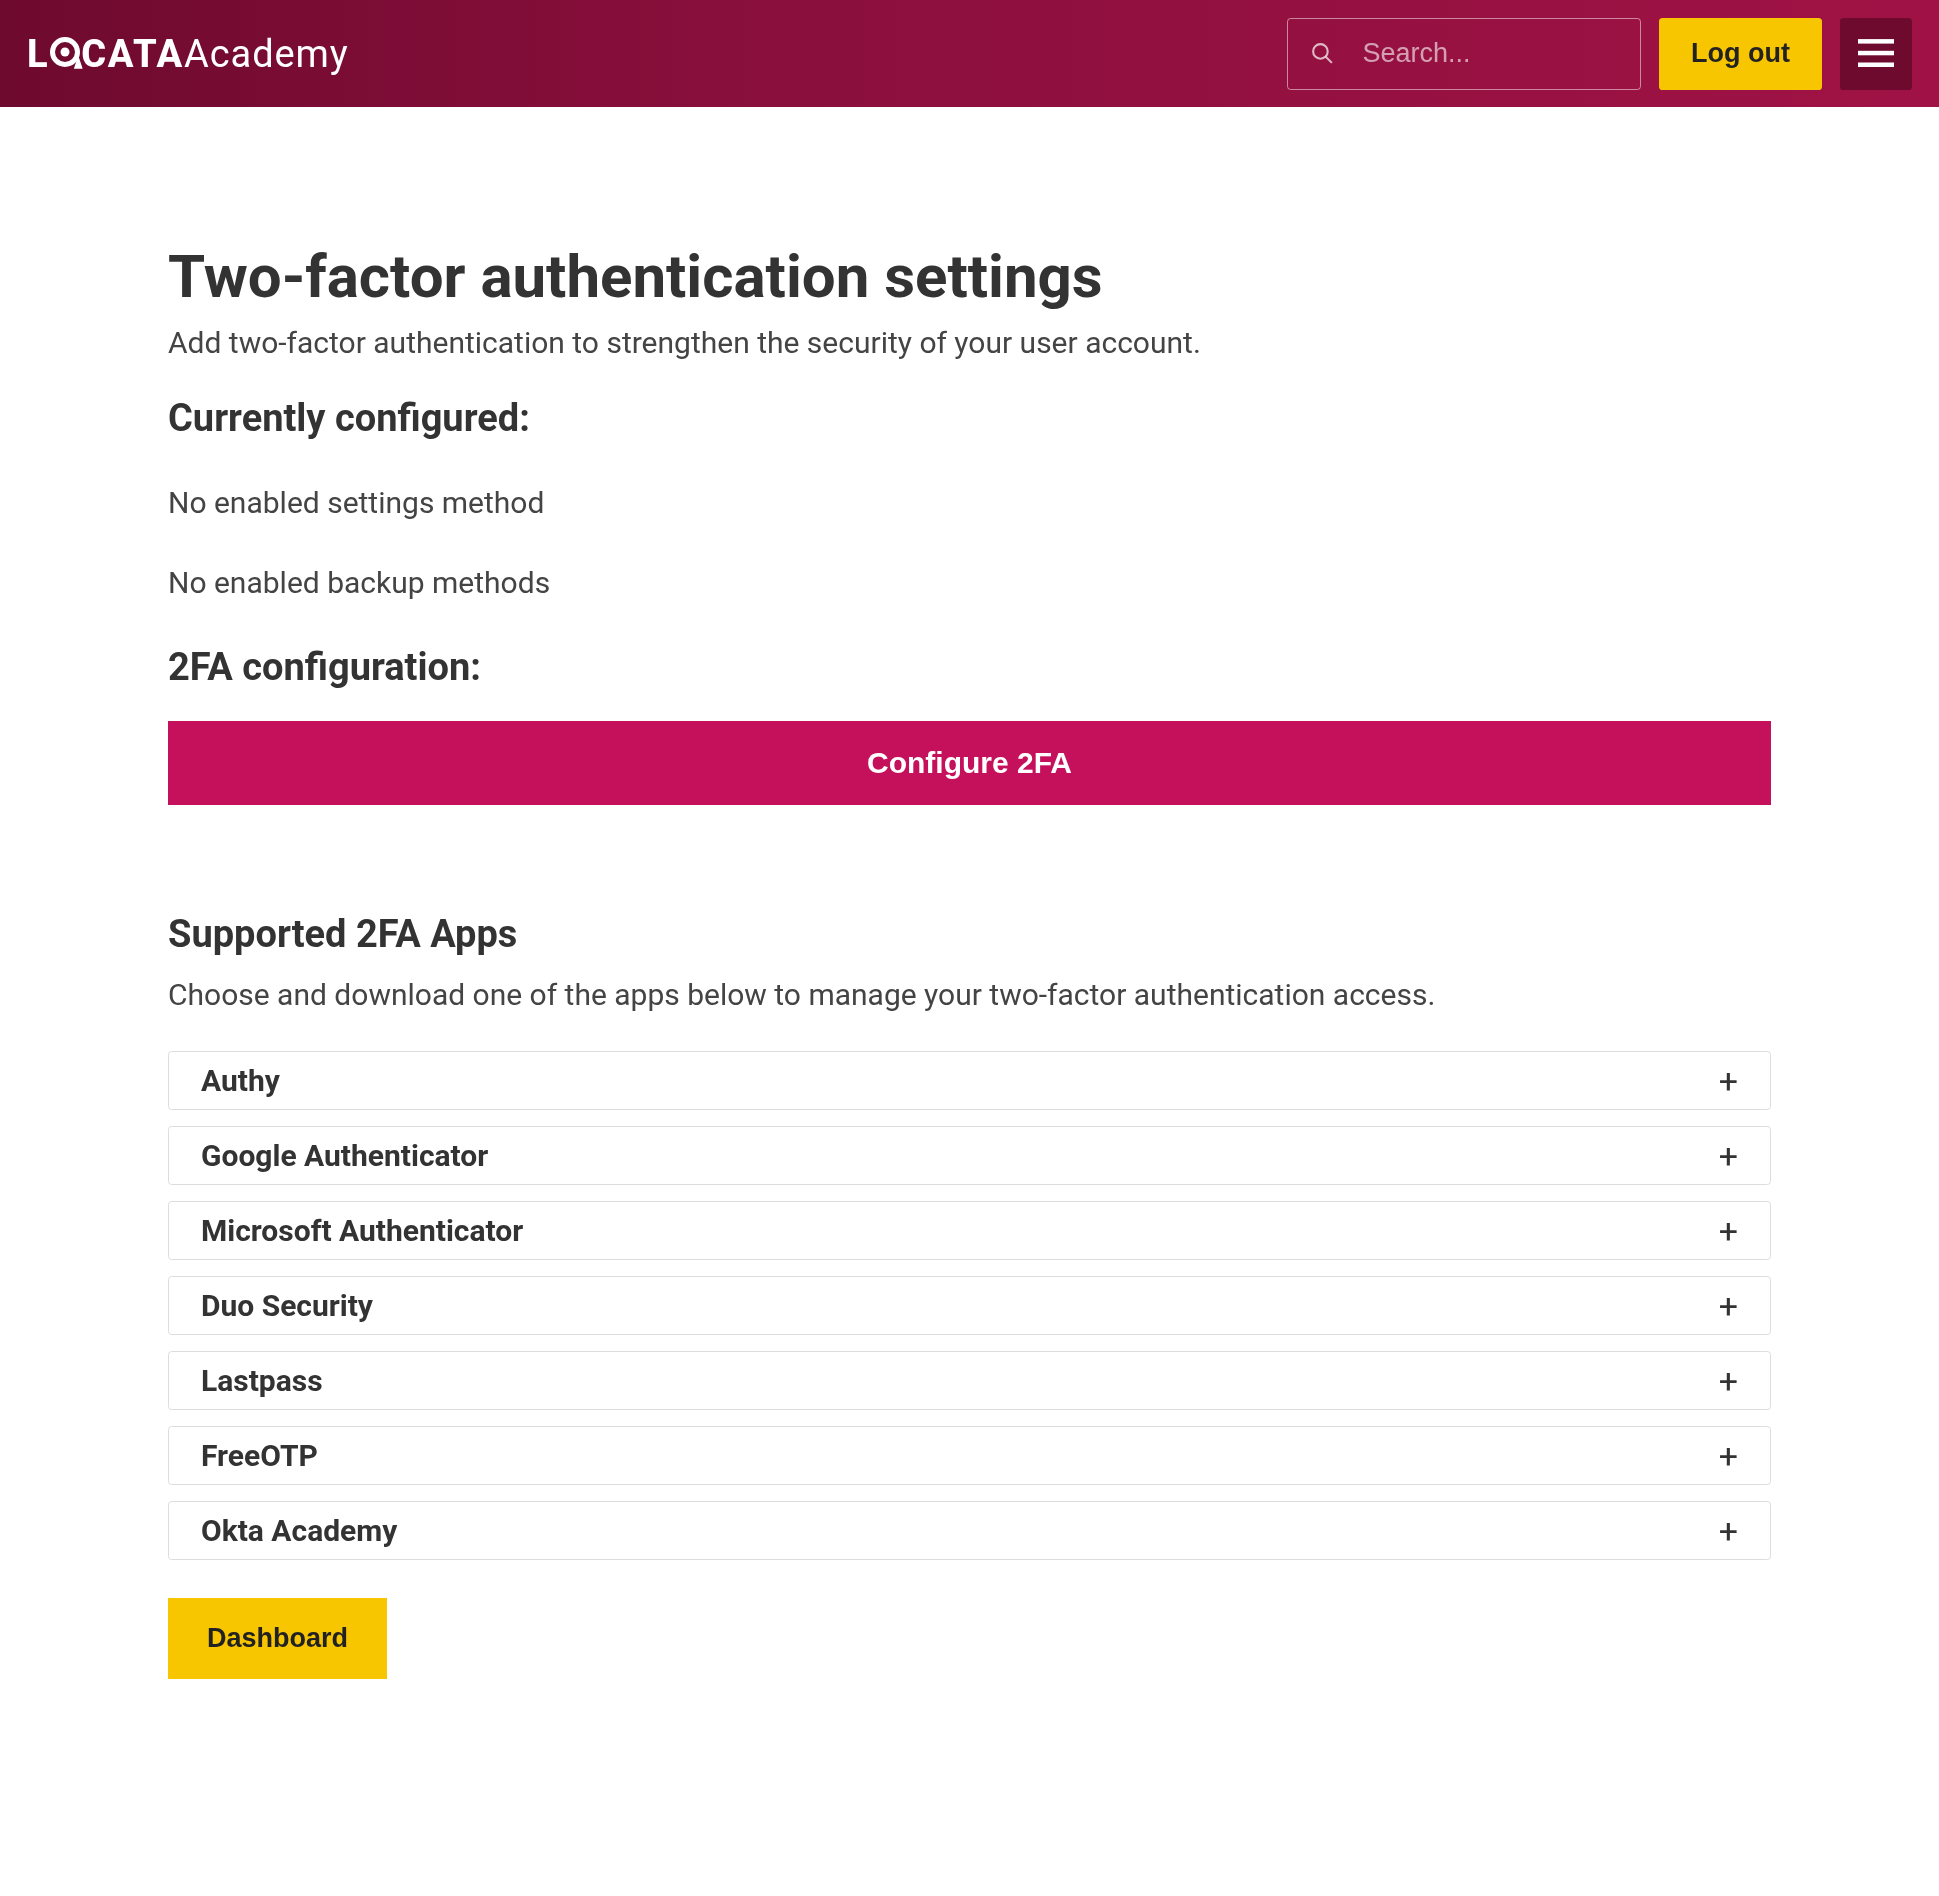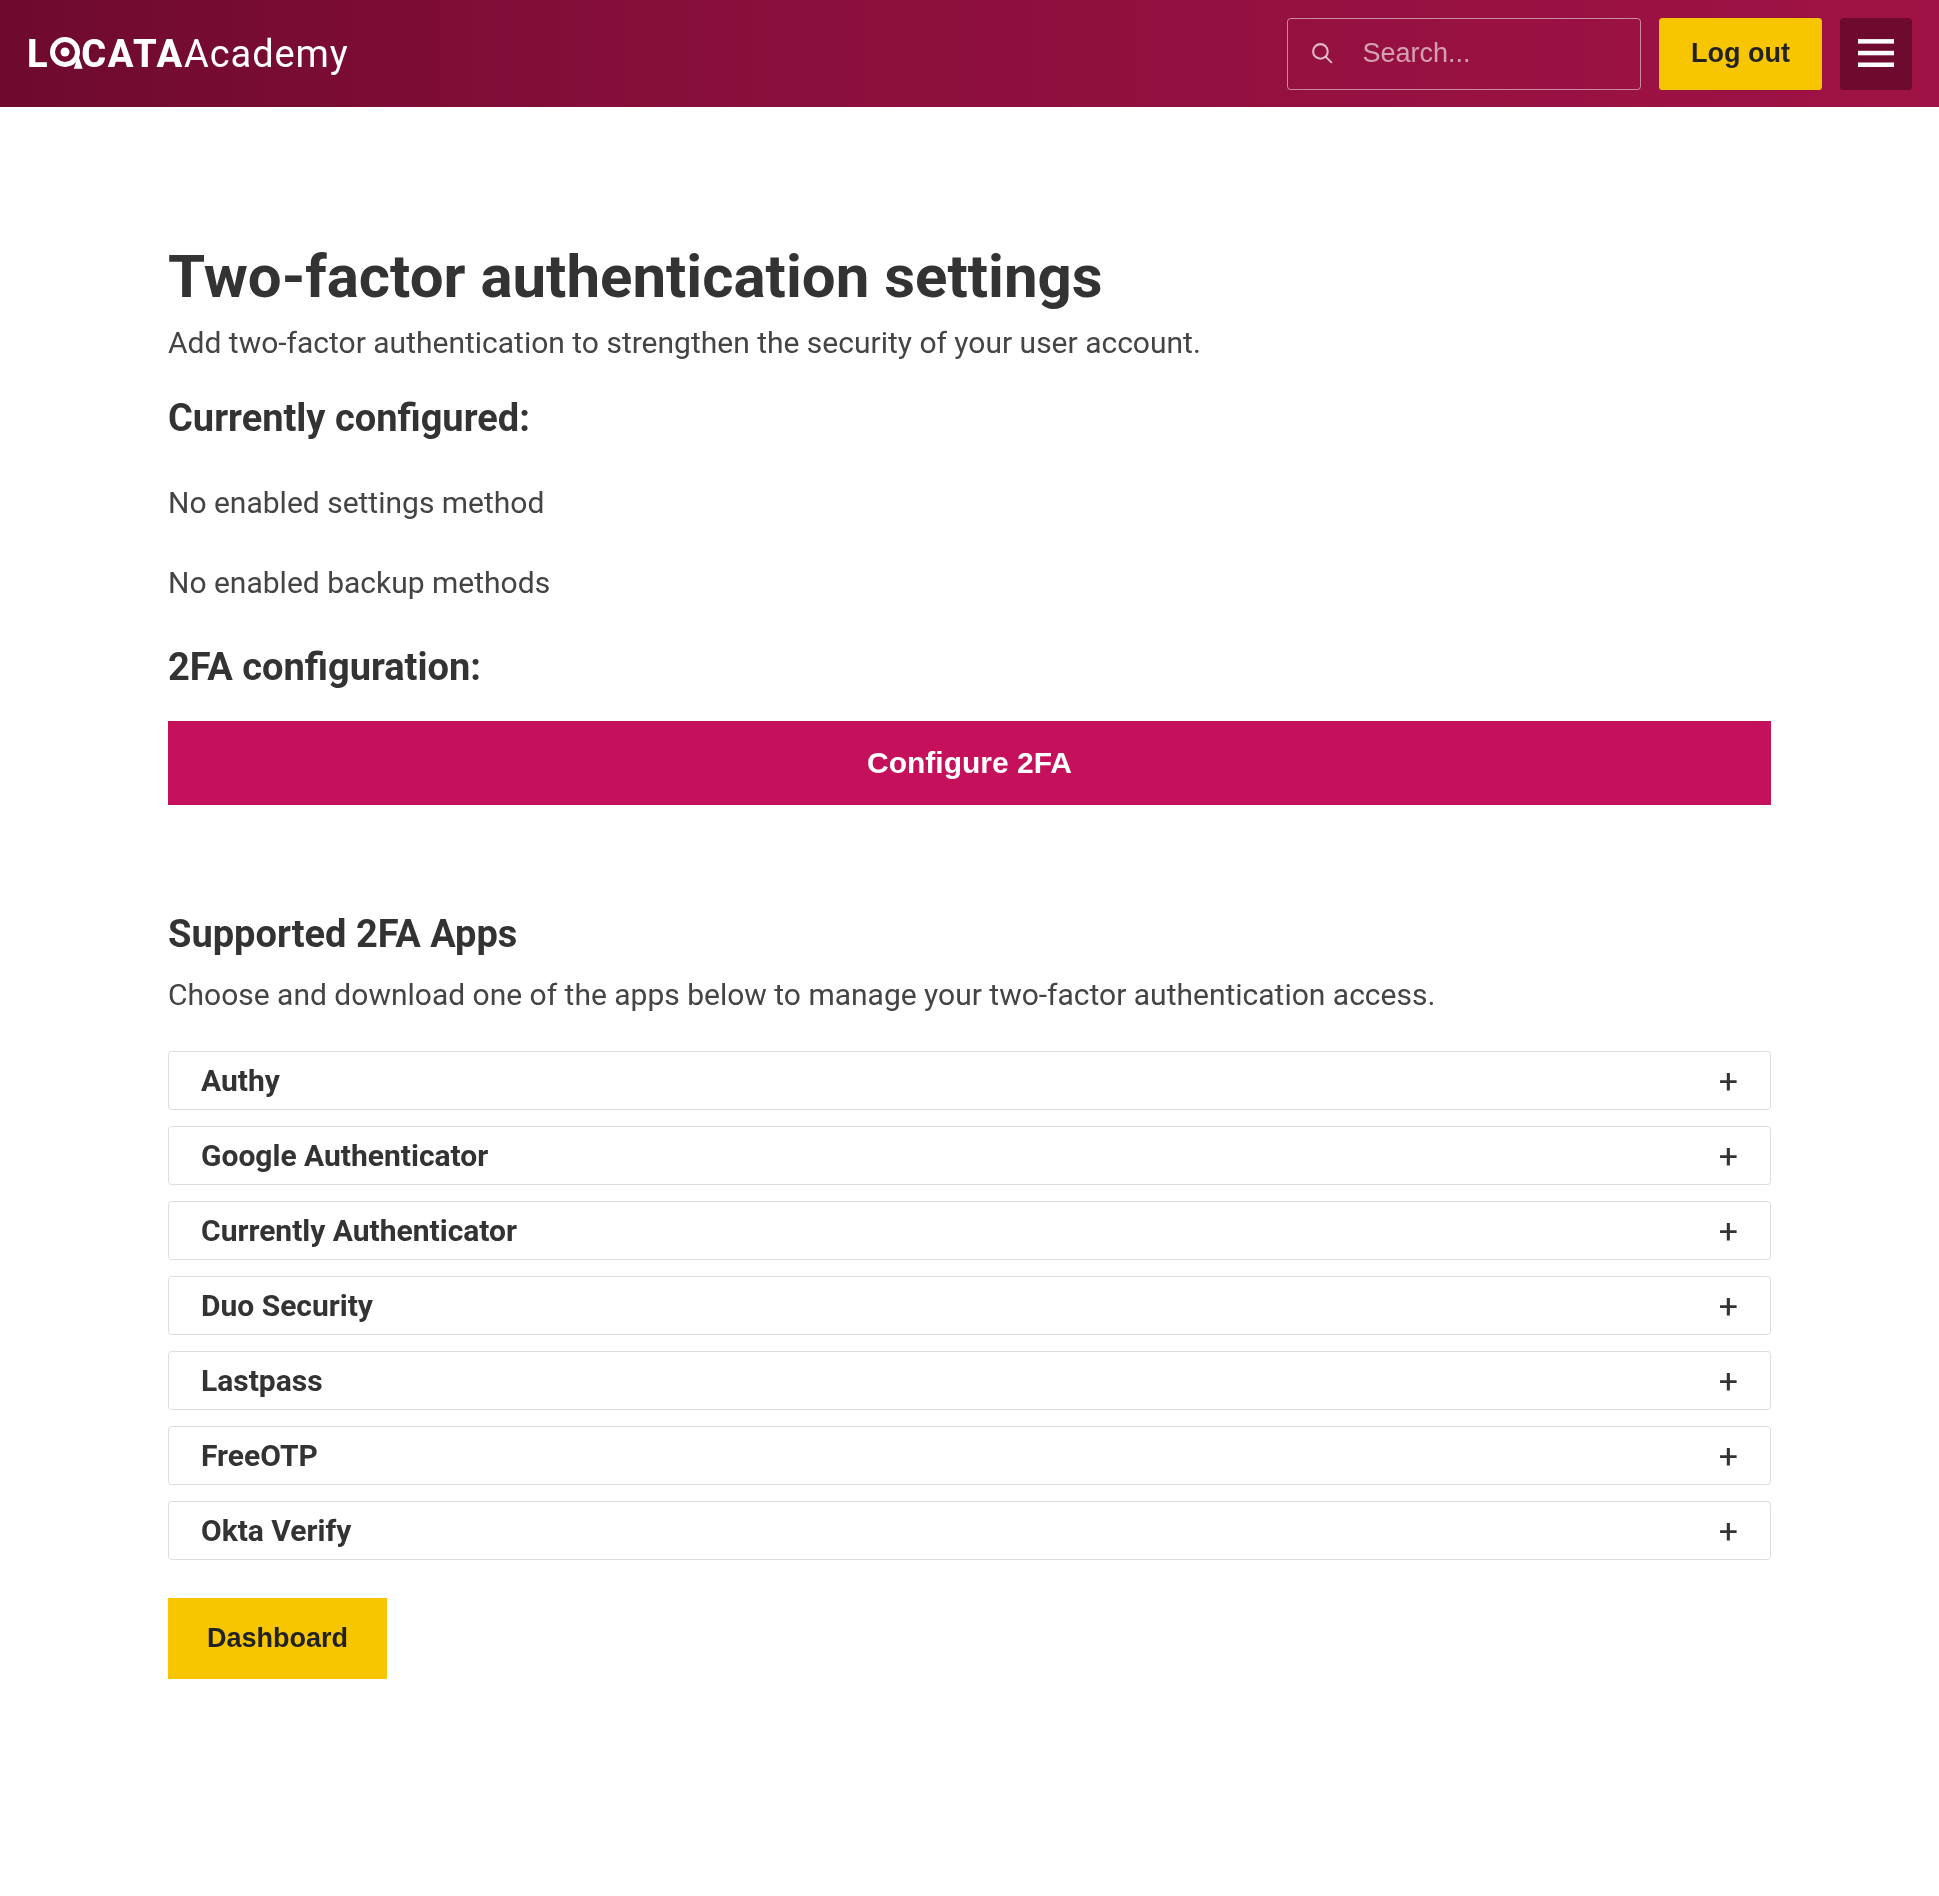--- a/index.html
+++ b/index.html
@@ -229,36 +229,36 @@
   <div id="apps-list">
       <div class="accordion-item">
         <span class="accordion-title">Authy</span>
         <span class="plus-icon">+</span>
       </div>
       <div class="accordion-item">
         <span class="accordion-title">Google Authenticator</span>
         <span class="plus-icon">+</span>
       </div>
       <div class="accordion-item">
-        <span class="accordion-title">Currently Authenticator</span>
+        <span class="accordion-title">Microsoft Authenticator</span>
         <span class="plus-icon">+</span>
       </div>
       <div class="accordion-item">
         <span class="accordion-title">Duo Security</span>
         <span class="plus-icon">+</span>
       </div>
       <div class="accordion-item">
         <span class="accordion-title">Lastpass</span>
         <span class="plus-icon">+</span>
       </div>
       <div class="accordion-item">
         <span class="accordion-title">FreeOTP</span>
         <span class="plus-icon">+</span>
       </div>
       <div class="accordion-item">
-        <span class="accordion-title">Okta Verify</span>
+        <span class="accordion-title">Okta Academy</span>
         <span class="plus-icon">+</span>
       </div>
     </div>
 
   <button class="dashboard-btn">Dashboard</button>
 </main>
 
 
 </body></html>

